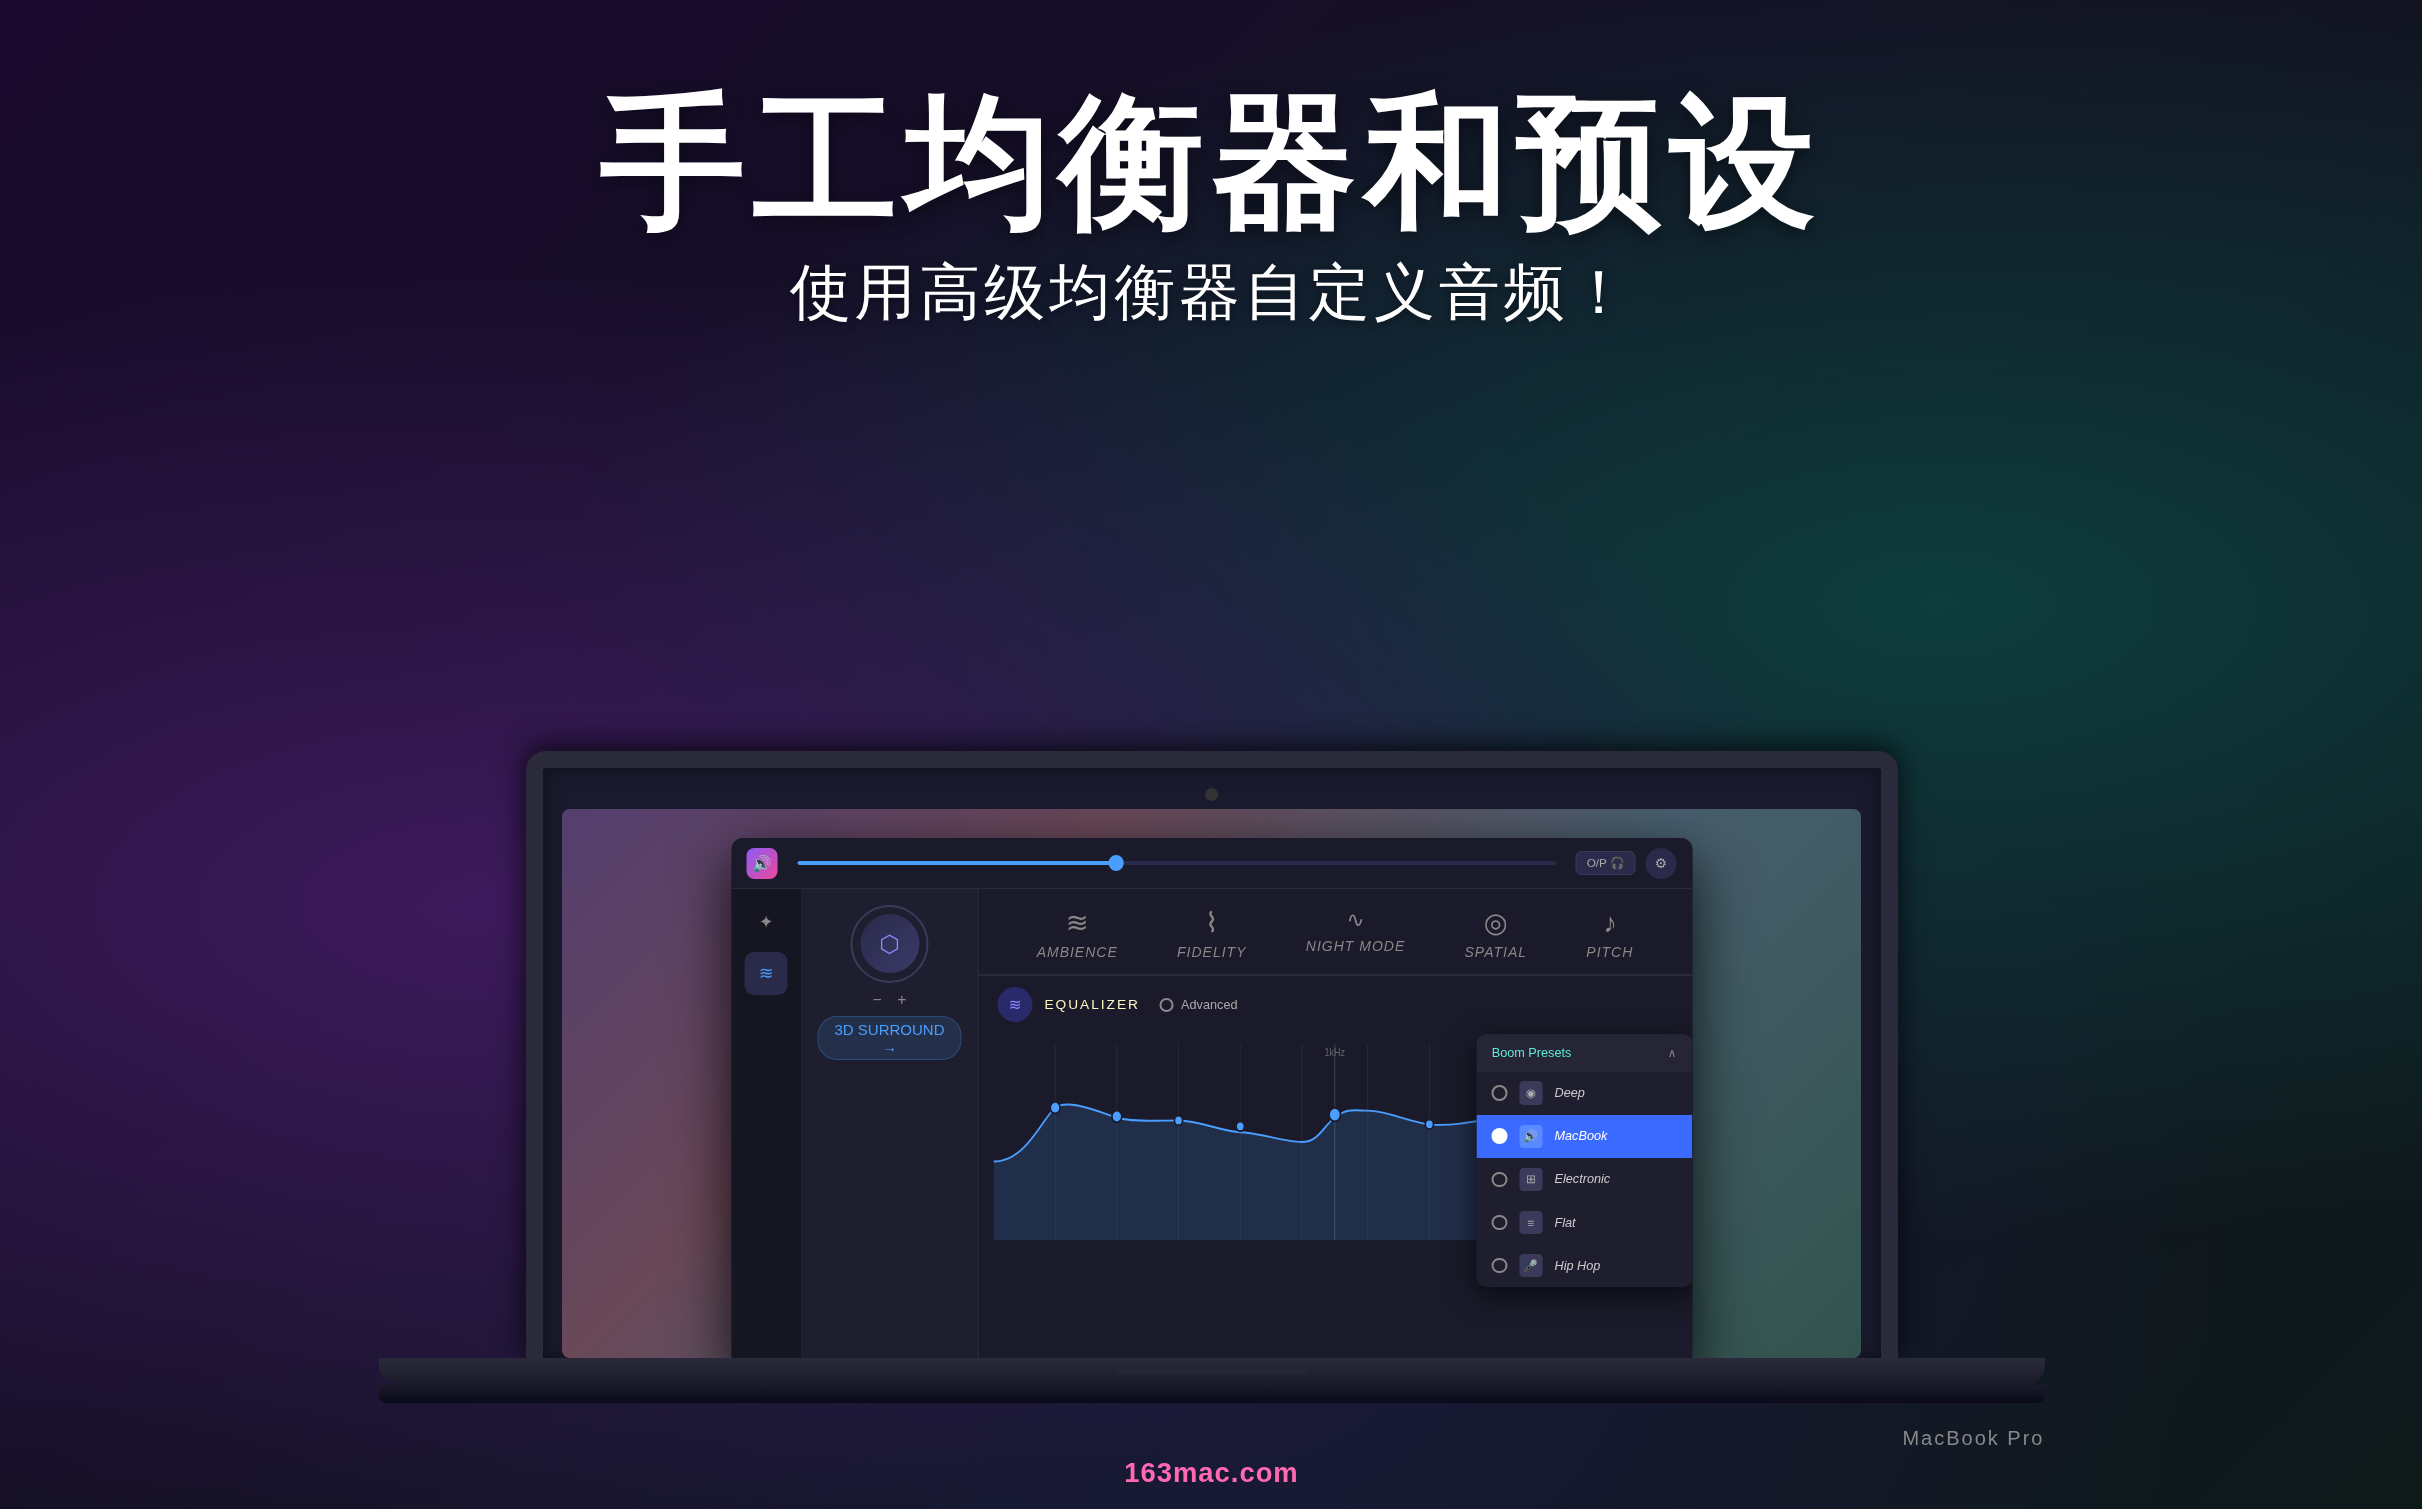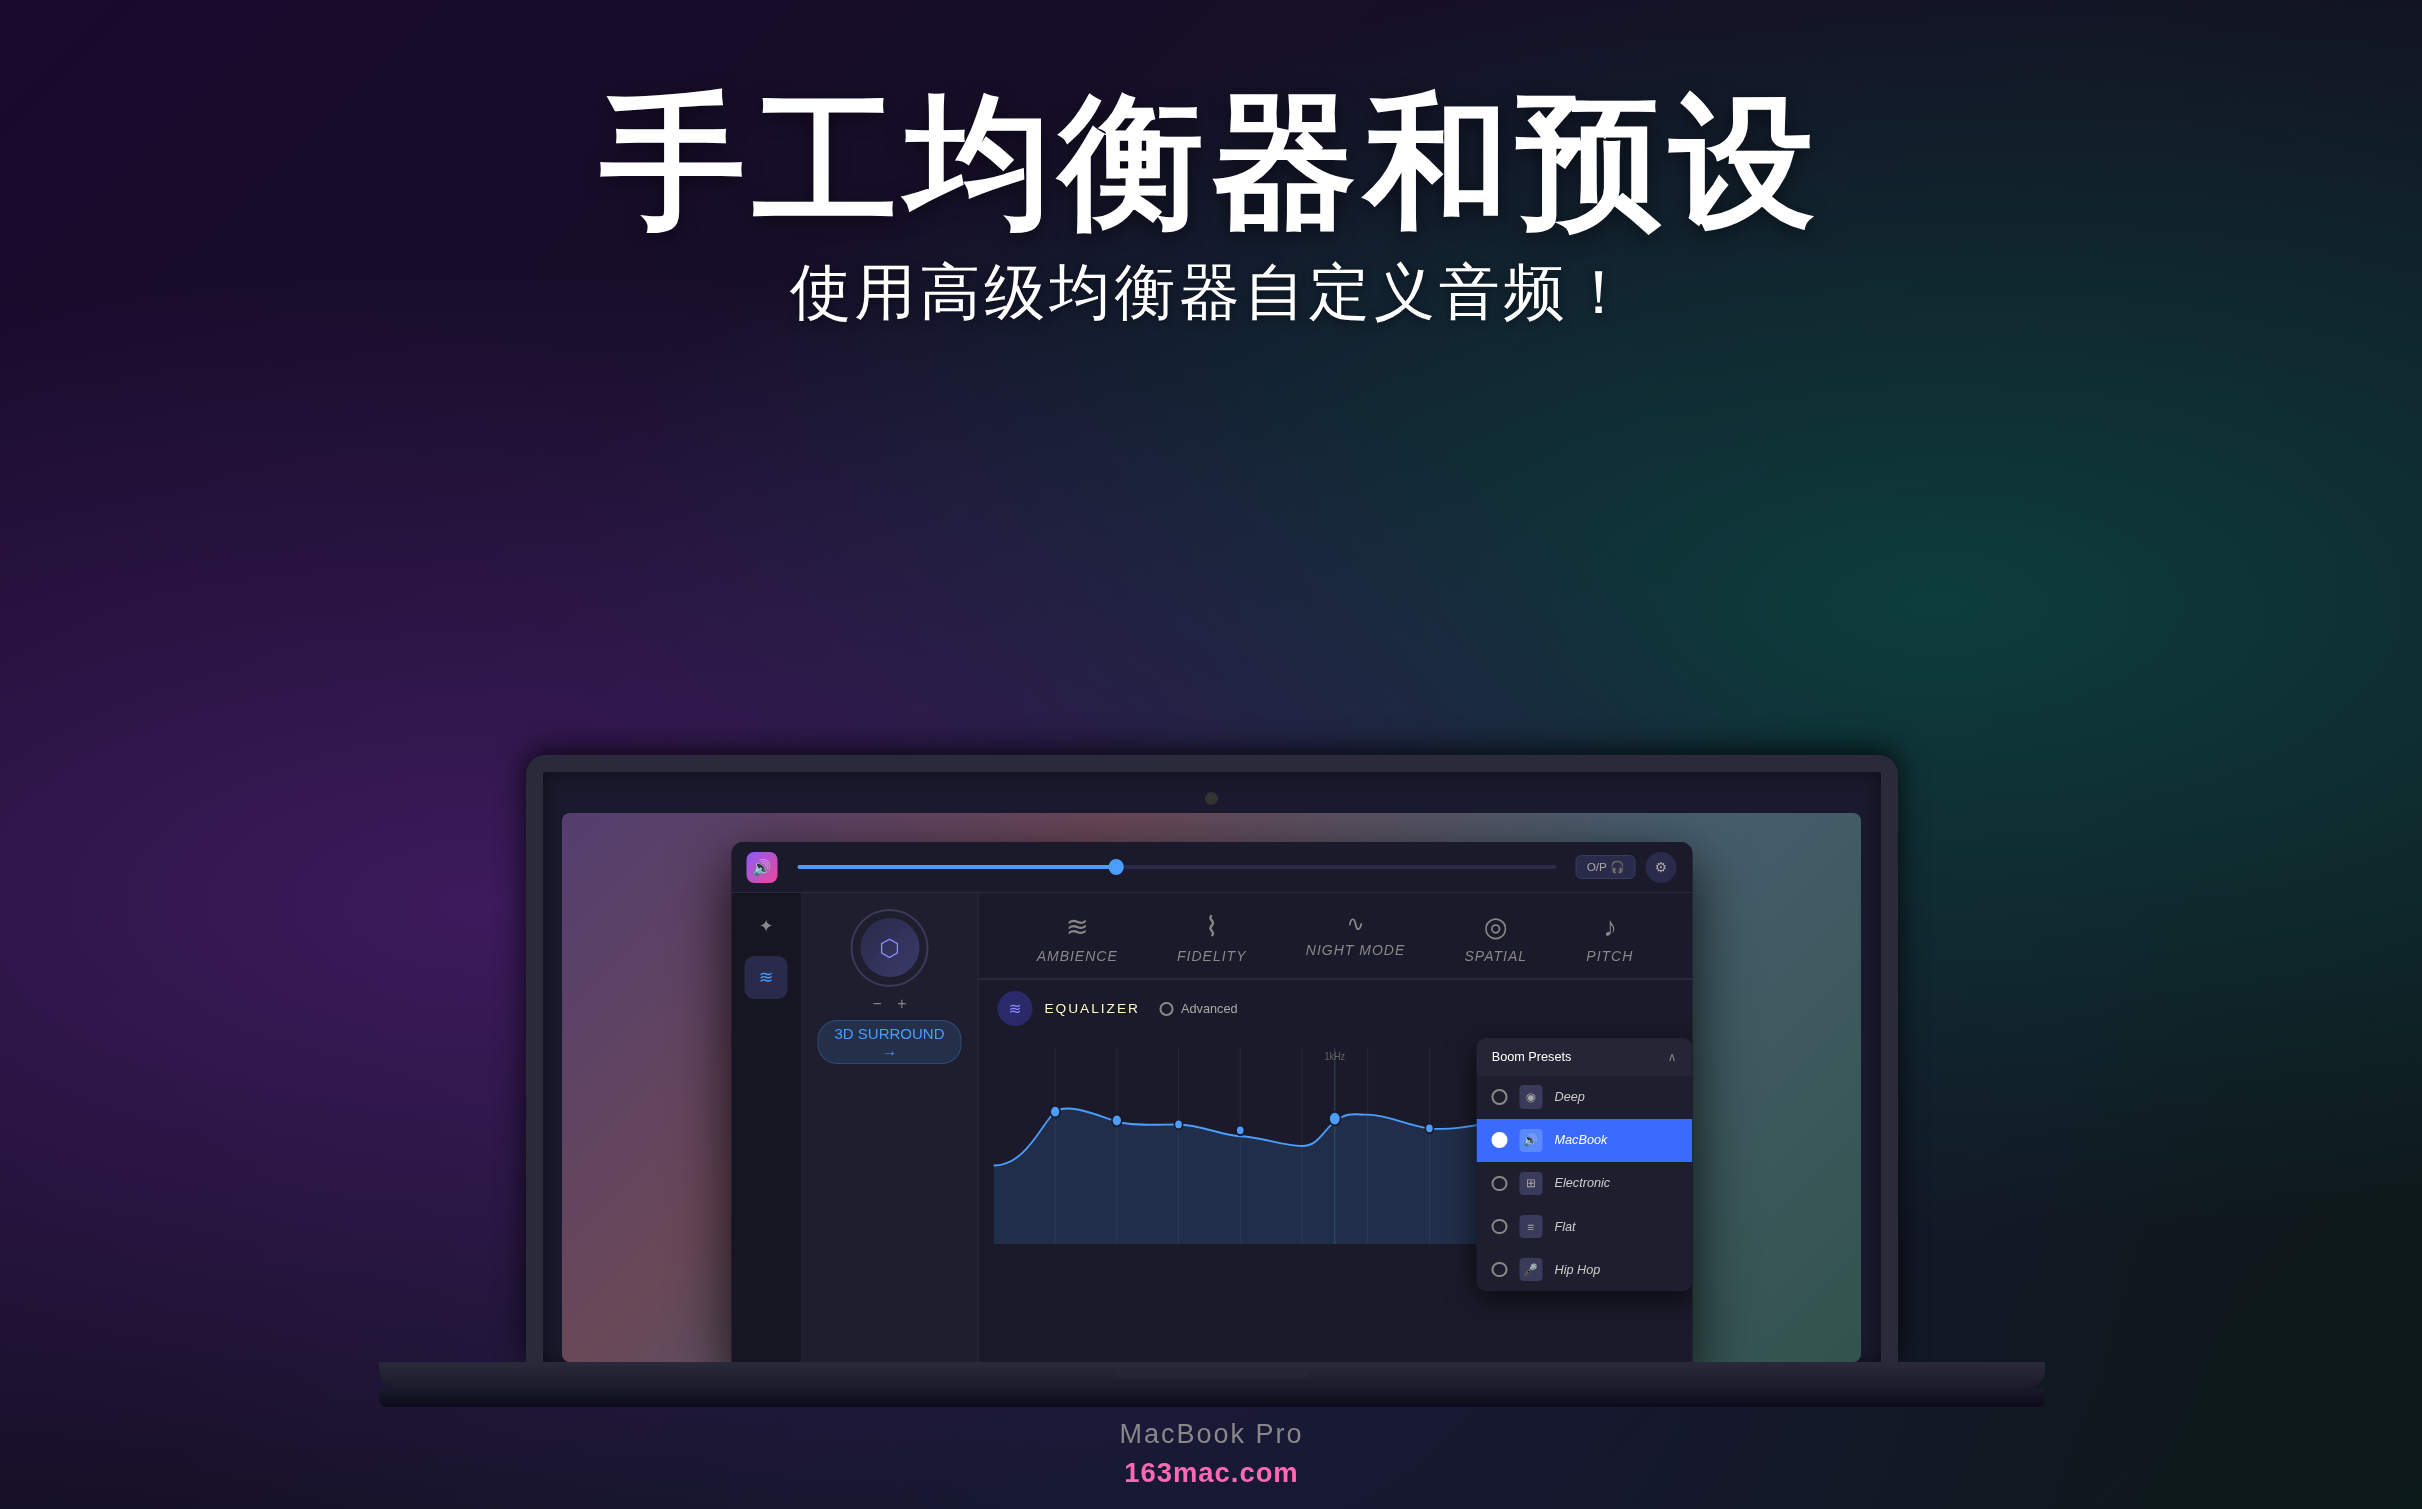--- a/index.html
+++ b/index.html
@@ -385,21 +385,21 @@
     .presets-header {
       display: flex;
       align-items: center;
       justify-content: space-between;
       padding: 11.8px 15.7px;
       background: #252535;
     }
 
     .presets-title {
       font-size: 12.7px;
-      color: #ffffff;
+      color: #5eead4;
     }
 
     .presets-chevron {
       color: #888;
       font-size: 11.8px;
     }
 
     .preset-item {
       display: flex;
       align-items: center;
@@ -494,23 +494,23 @@
       width: 1666px;
       height: 17.6px;
       background: linear-gradient(180deg, #1a1a2a, #0a0a1a);
       border-radius: 0 0 7.8px 7.8px;
       margin: 0 auto;
       position: relative;
     }
 
     
     .macbook-label {
-      text-align: center;
-      margin-top: 12px;
-      font-size: 27px;
+      text-align: right;
+      margin-top: 24px;
+      font-size: 20px;
       color: #888;
       letter-spacing: 2px;
     }
 
     
     .watermark {
       position: absolute;
       bottom: 19.6px;
       left: 50%;
       transform: translateX(-50%);

